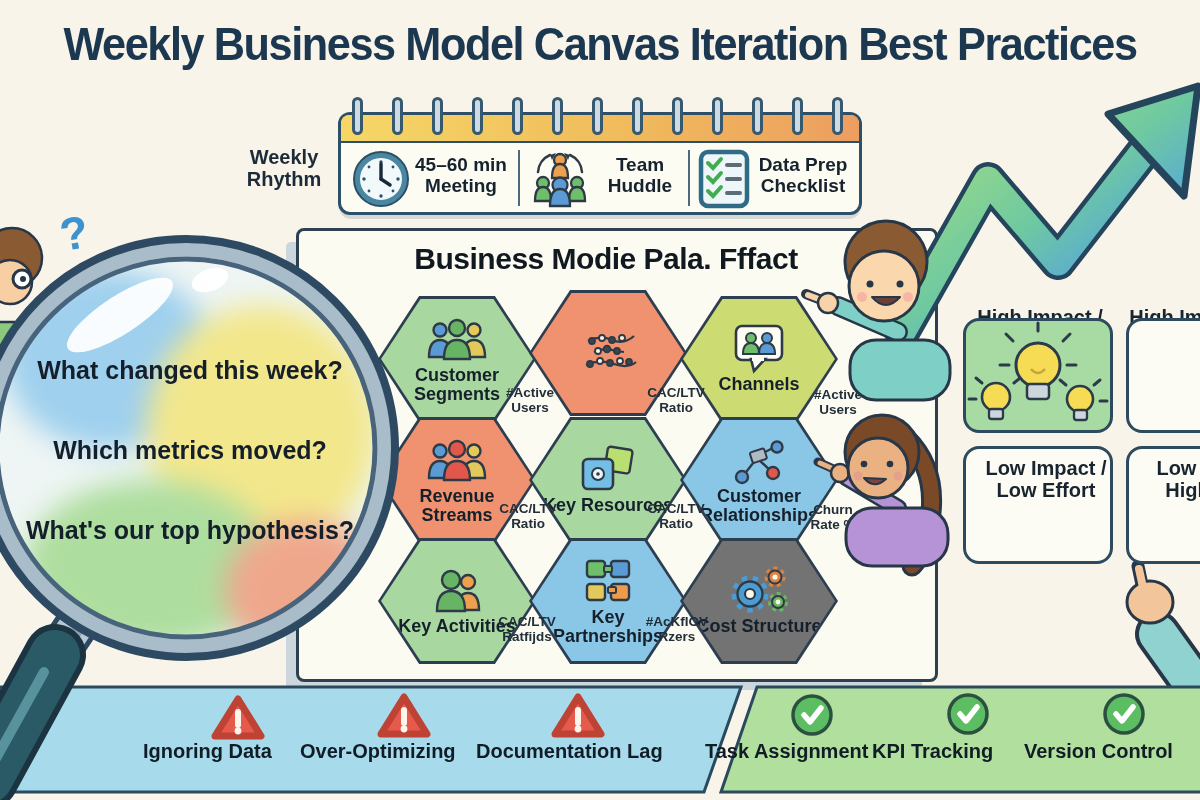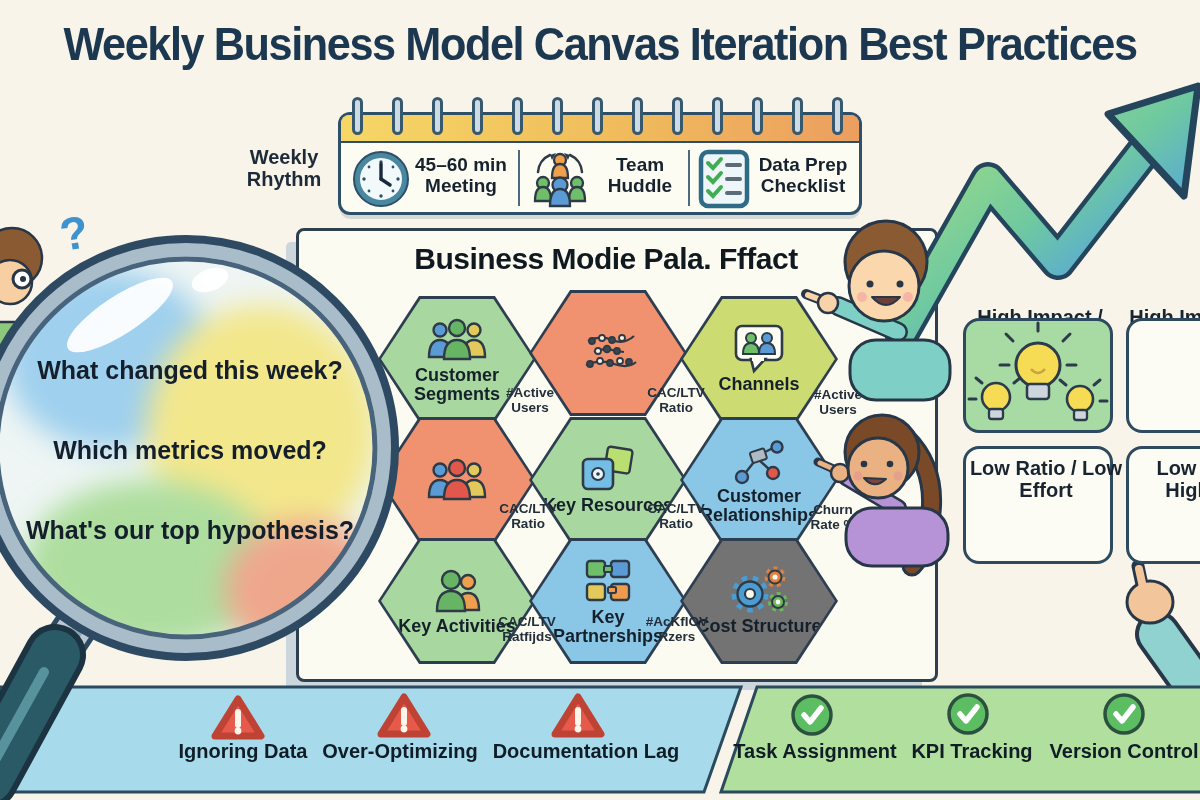--- a/index.html
+++ b/index.html
@@ -32,21 +32,21 @@
   .fg  { background:#a8d8a0; } .fo { background:#f0926f; } .fyg { background:#ccdb72; }
   .fb  { background:#8ac6e6; } .fy { background:#737373; }
 
   .metric { width:66px; font-size:13.5px; line-height:1.1; color:#222e3a; text-align:center; }
 
   
   .quad-label { width:160px; font-size:20px; line-height:1.1; color:#18242f; text-align:center;margin-top:42px; }
   .quad-box { border:3px solid #2e4a5e; border-radius:16px; background:#fdfcf4; }
 
   
-  .band-label { font-size:20px; color:#101c26; text-align:center; white-space:nowrap; }
+  .band-label { font-size:20px; color:#101c26; text-align:left; white-space:nowrap; }
 
   .question { left:10px; width:360px; font-size:25px; color:#141f2b; text-align:center; white-space:nowrap; }
   #qmark { left:60px; top:206px; font-size:46px; color:#3e93cf; transform:rotate(-10deg); }
   svg { display:block; }
 </style>
 </head>
 <body>
 
 <div id="main-title" class="abs">Weekly Business Model Canvas Iteration Best Practices</div>
 
@@ -190,20 +190,21 @@
   <svg width="72" height="50" viewBox="0 0 72 50">
         <g stroke="#2e3b46" stroke-width="2.4">
           <circle cx="19" cy="15" r="6.5" fill="#5b9bd5"></circle>
           <path d="M8 42 Q8 25 19 25 Q30 25 30 42 Z" fill="#5b9bd5"></path>
           <circle cx="53" cy="15" r="6.5" fill="#e3c95c"></circle>
           <path d="M42 42 Q42 25 53 25 Q64 25 64 42 Z" fill="#e3c95c"></path>
           <circle cx="36" cy="13" r="8" fill="#e2574c"></circle>
           <path d="M23 44 Q23 25 36 25 Q49 25 49 44 Z" fill="#e2574c"></path>
         </g>
       </svg>
+  <div class="hex-label">Revenue Streams</div>
     </div>
   </div>
 
 <div class="abs hex" style="left:529px;top:417px">
     <div class="hex-in fg">
   <svg width="72" height="50" viewBox="0 0 72 50">
   <g transform="rotate(9 46 16)">
           <rect x="34" y="3" width="25" height="24" rx="3" fill="#b8df6f" stroke="#2e3b46" stroke-width="2.4"></rect>
         </g>
   <rect x="11" y="14" width="30" height="30" rx="5" fill="#74bde4" stroke="#2e3b46" stroke-width="2.6"></rect>
@@ -365,21 +366,21 @@
     <path d="M65 48 q7 8 14 0" fill="none" stroke="#c9a43e" stroke-width="2.5"></path>
     <rect x="61" y="63" width="22" height="15" rx="3" fill="#cdd6dd" stroke="#2b3b4a" stroke-width="2.5"></rect>
     <circle cx="30" cy="76" r="14" fill="#f6dc55" stroke="#2b3b4a" stroke-width="2.6"></circle>
     <rect x="23" y="88" width="14" height="10" rx="2.5" fill="#cdd6dd" stroke="#2b3b4a" stroke-width="2.3"></rect>
     <circle cx="114" cy="78" r="13" fill="#f6dc55" stroke="#2b3b4a" stroke-width="2.6"></circle>
     <rect x="108" y="89" width="13" height="10" rx="2.5" fill="#cdd6dd" stroke="#2b3b4a" stroke-width="2.3"></rect>
   </svg>
 </div>
 <div class="abs quad-box" style="left:1126px;top:318px;width:110px;height:115px"></div>
 <div class="abs quad-box" style="left:963px;top:446px;width:150px;height:118px">
-  <div class="quad-label" style="margin:8px auto 0">Low Ratio / Low Effort</div>
+  <div class="quad-label" style="margin:8px auto 0">Low Impact / Low Effort</div>
 </div>
 <div class="abs quad-box" style="left:1126px;top:446px;width:110px;height:118px">
   <div class="quad-label" style="margin:8px 0 0 8px;width:160px">Low Impact / High Effort</div>
 </div>
 
 <svg class="abs" style="left:0;top:660px" width="1200" height="140" viewBox="0 660 1200 140">
   <path d="M0 687 L741 687 L704 792 L0 792 Z" fill="#a7dbeb" stroke="#2b4a5e" stroke-width="3"></path>
   <path d="M757 687 L1202 687 L1202 792 L721 792 Z" fill="#b1df9e" stroke="#2b4a5e" stroke-width="3"></path>
   <g transform="translate(238,718)">
     <path d="M0 -19 L23 18 L-23 18 Z" fill="#e65a4b" stroke="#bf4335" stroke-width="7" stroke-linejoin="round"></path>

